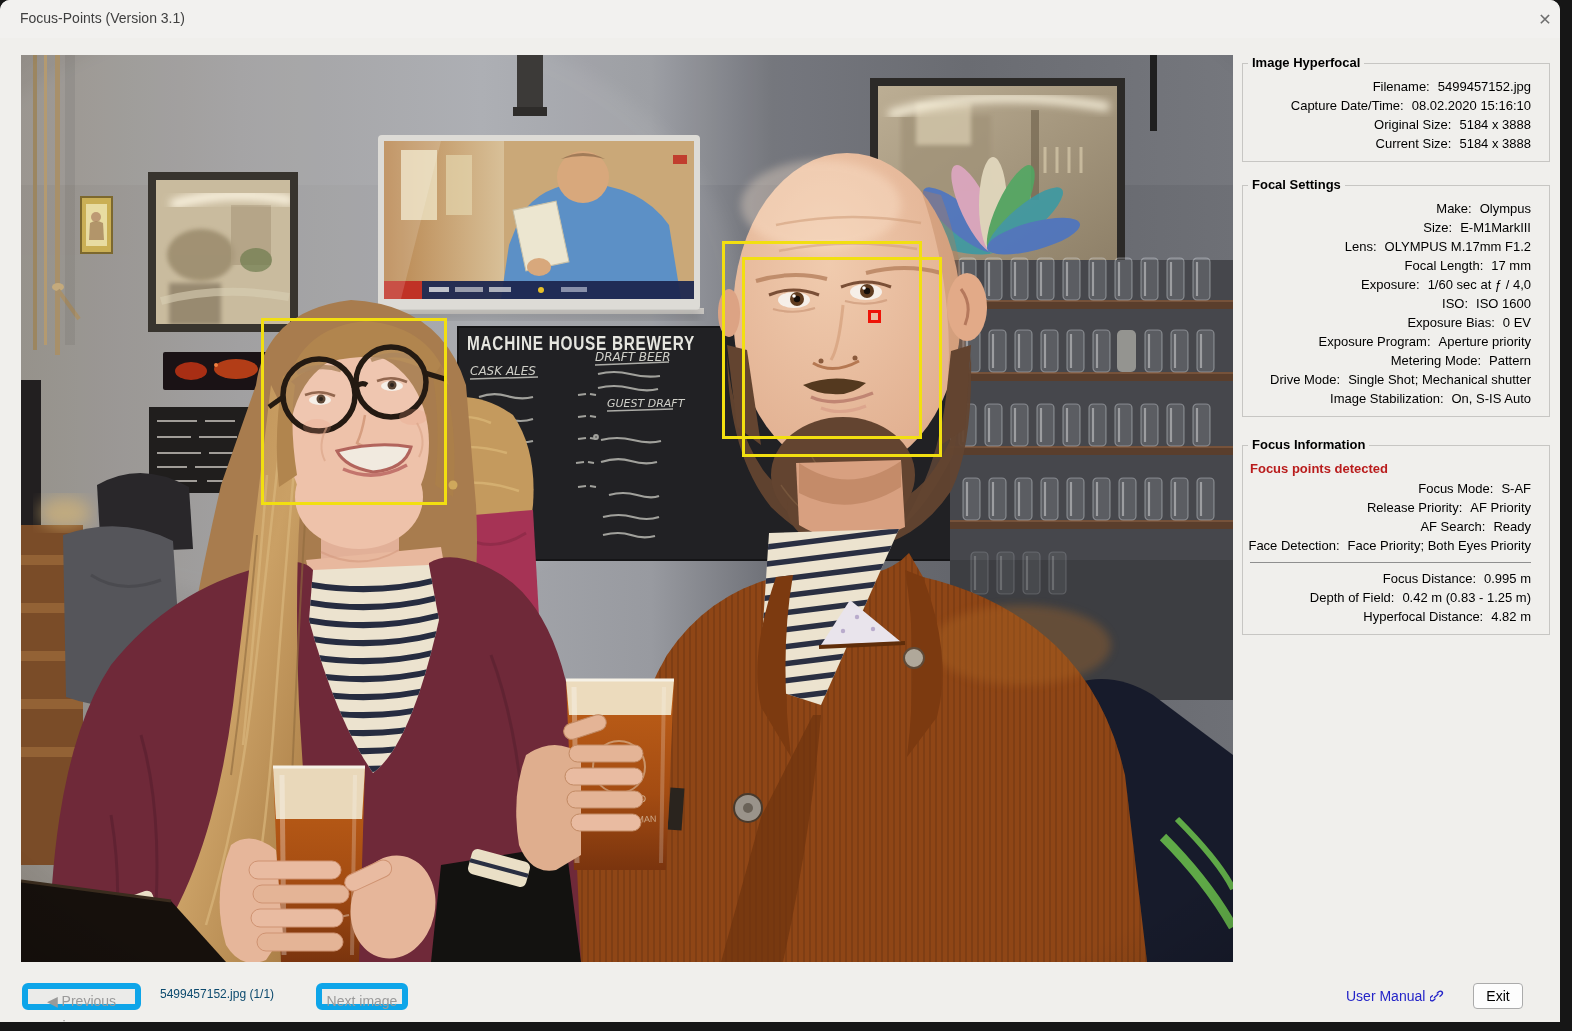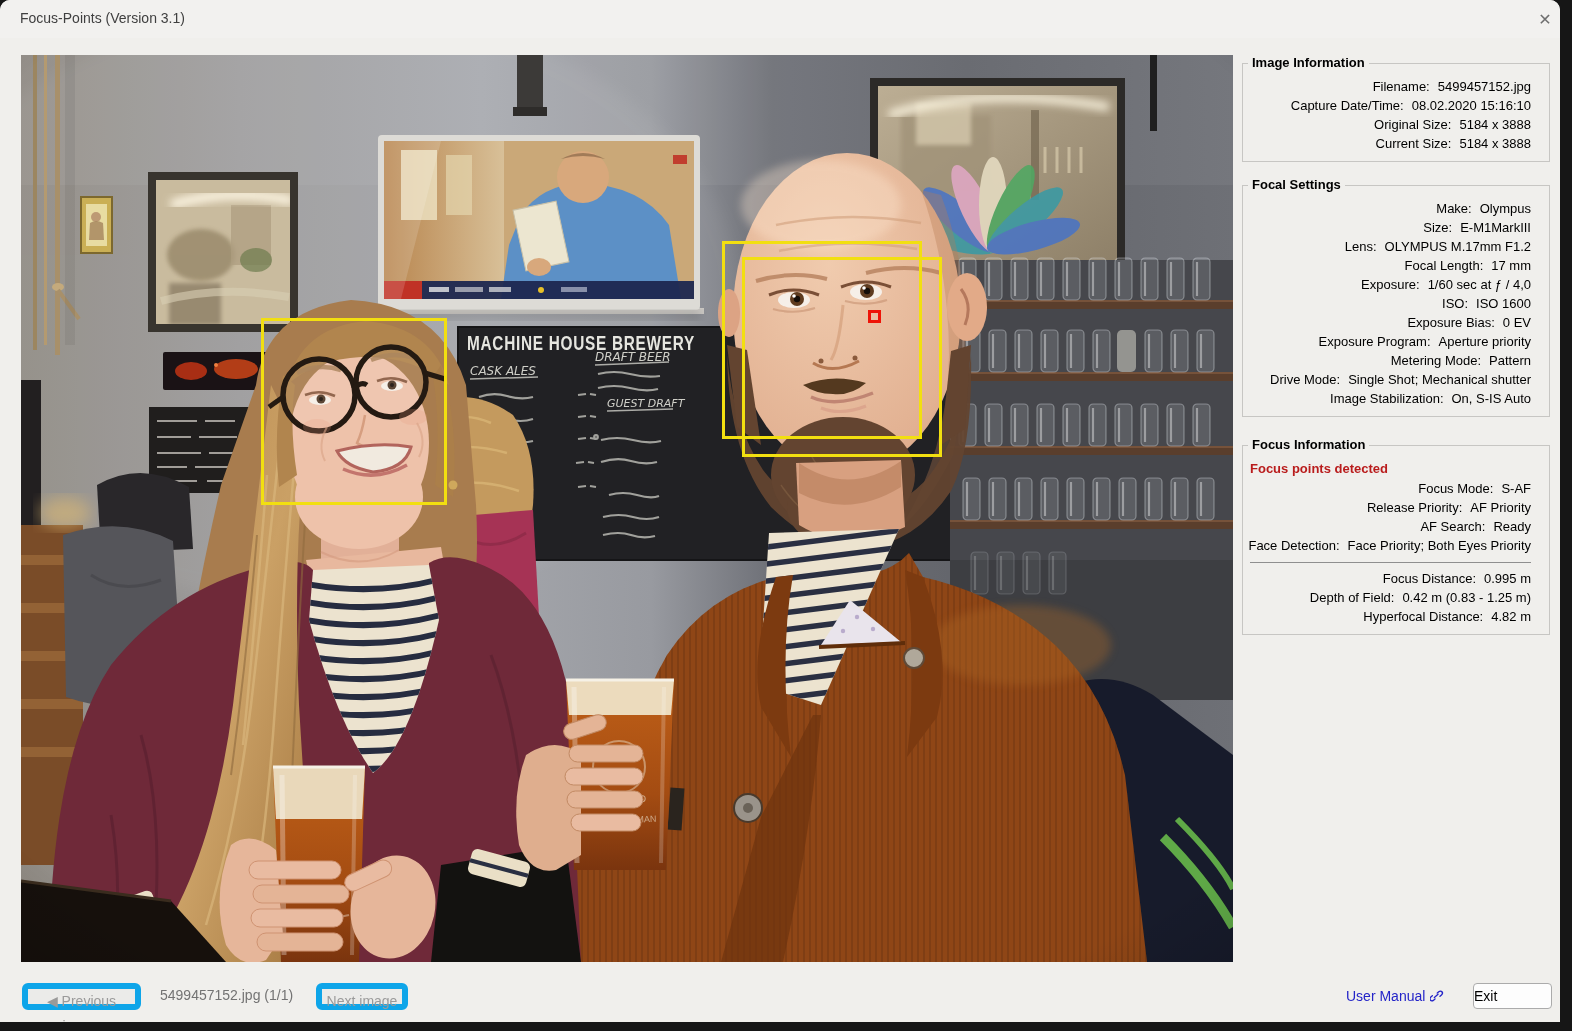--- a/index.html
+++ b/index.html
@@ -29,25 +29,25 @@
   .row{display:flex;justify-content:flex-end;font-size:13px;line-height:19px;color:#000;}
   .row .lbl{white-space:nowrap;padding-right:8px;}
   .row .val{white-space:nowrap;text-align:right;}
   .status-line{font-size:13px;font-weight:bold;color:#b91c1c;line-height:20px;}
   .divider{border-top:1px solid #8f8f8f;margin:7px 0 6px 0;}
   .bottombar{position:absolute;left:0;top:978px;width:1560px;height:44px;}
   .navbtn{position:absolute;height:27px;border-radius:6px;background:#ebebe9;border:6px solid #0ea5e9;
           color:#9a9a9a;font-size:14px;text-align:center;line-height:25px;box-sizing:border-box;}
   #btn-prev{left:22px;top:5px;width:119px;}
   #btn-next{left:316px;top:5px;width:92px;}
-  .file-status{position:absolute;left:160px;top:9px;font-size:14px;color:#737373;white-space:nowrap;}
+  .file-status{position:absolute;left:160px;top:9px;font-size:12px;color:#0c4a6e;white-space:nowrap;}
   .user-manual{position:absolute;left:1346px;top:10px;color:#2424c8;font-size:14px;white-space:nowrap;}
   .user-manual svg{vertical-align:-2px;margin-left:5px;}
-  .exit-btn{position:absolute;left:1473px;top:5px;width:79px;height:26px;background:#fdfdfd;
-            border:1px solid #ababab;border-radius:4px;font-size:14px;color:#000;
+  .exit-btn{position:absolute;left:1473px;top:5px;width:50px;height:26px;background:#fdfdfd;
+            border:1px solid #ababab;border-radius:4px;font-size:14px;color:#000;text-align:center;
             line-height:24px;box-sizing:border-box;}
 </style>
 </head>
 <body>
 
 <div class="stage">
 <div class="window">
 
   <div class="titlebar">
     <div class="win-title">Focus-Points (Version 3.1)</div>
@@ -539,21 +539,21 @@
 
     <div class="facebox box-woman"></div>
     <div class="facebox box-man-outer"></div>
     <div class="facebox box-man-inner"></div>
     <div class="focuspoint"></div>
   </div>
 
   <div class="sidebar">
 
     <div class="group" id="grp-image">
-      <div class="group-title">Image Information</div>
+      <div class="group-title">Image Hyperfocal</div>
       <div class="row">
             <span class="lbl">Filename:</span>
             <span class="val">5499457152.jpg</span>
           </div>
       <div class="row">
             <span class="lbl">Capture Date/Time:</span>
             <span class="val">08.02.2020 15:16:10</span>
           </div>
       <div class="row">
             <span class="lbl">Original Size:</span>

